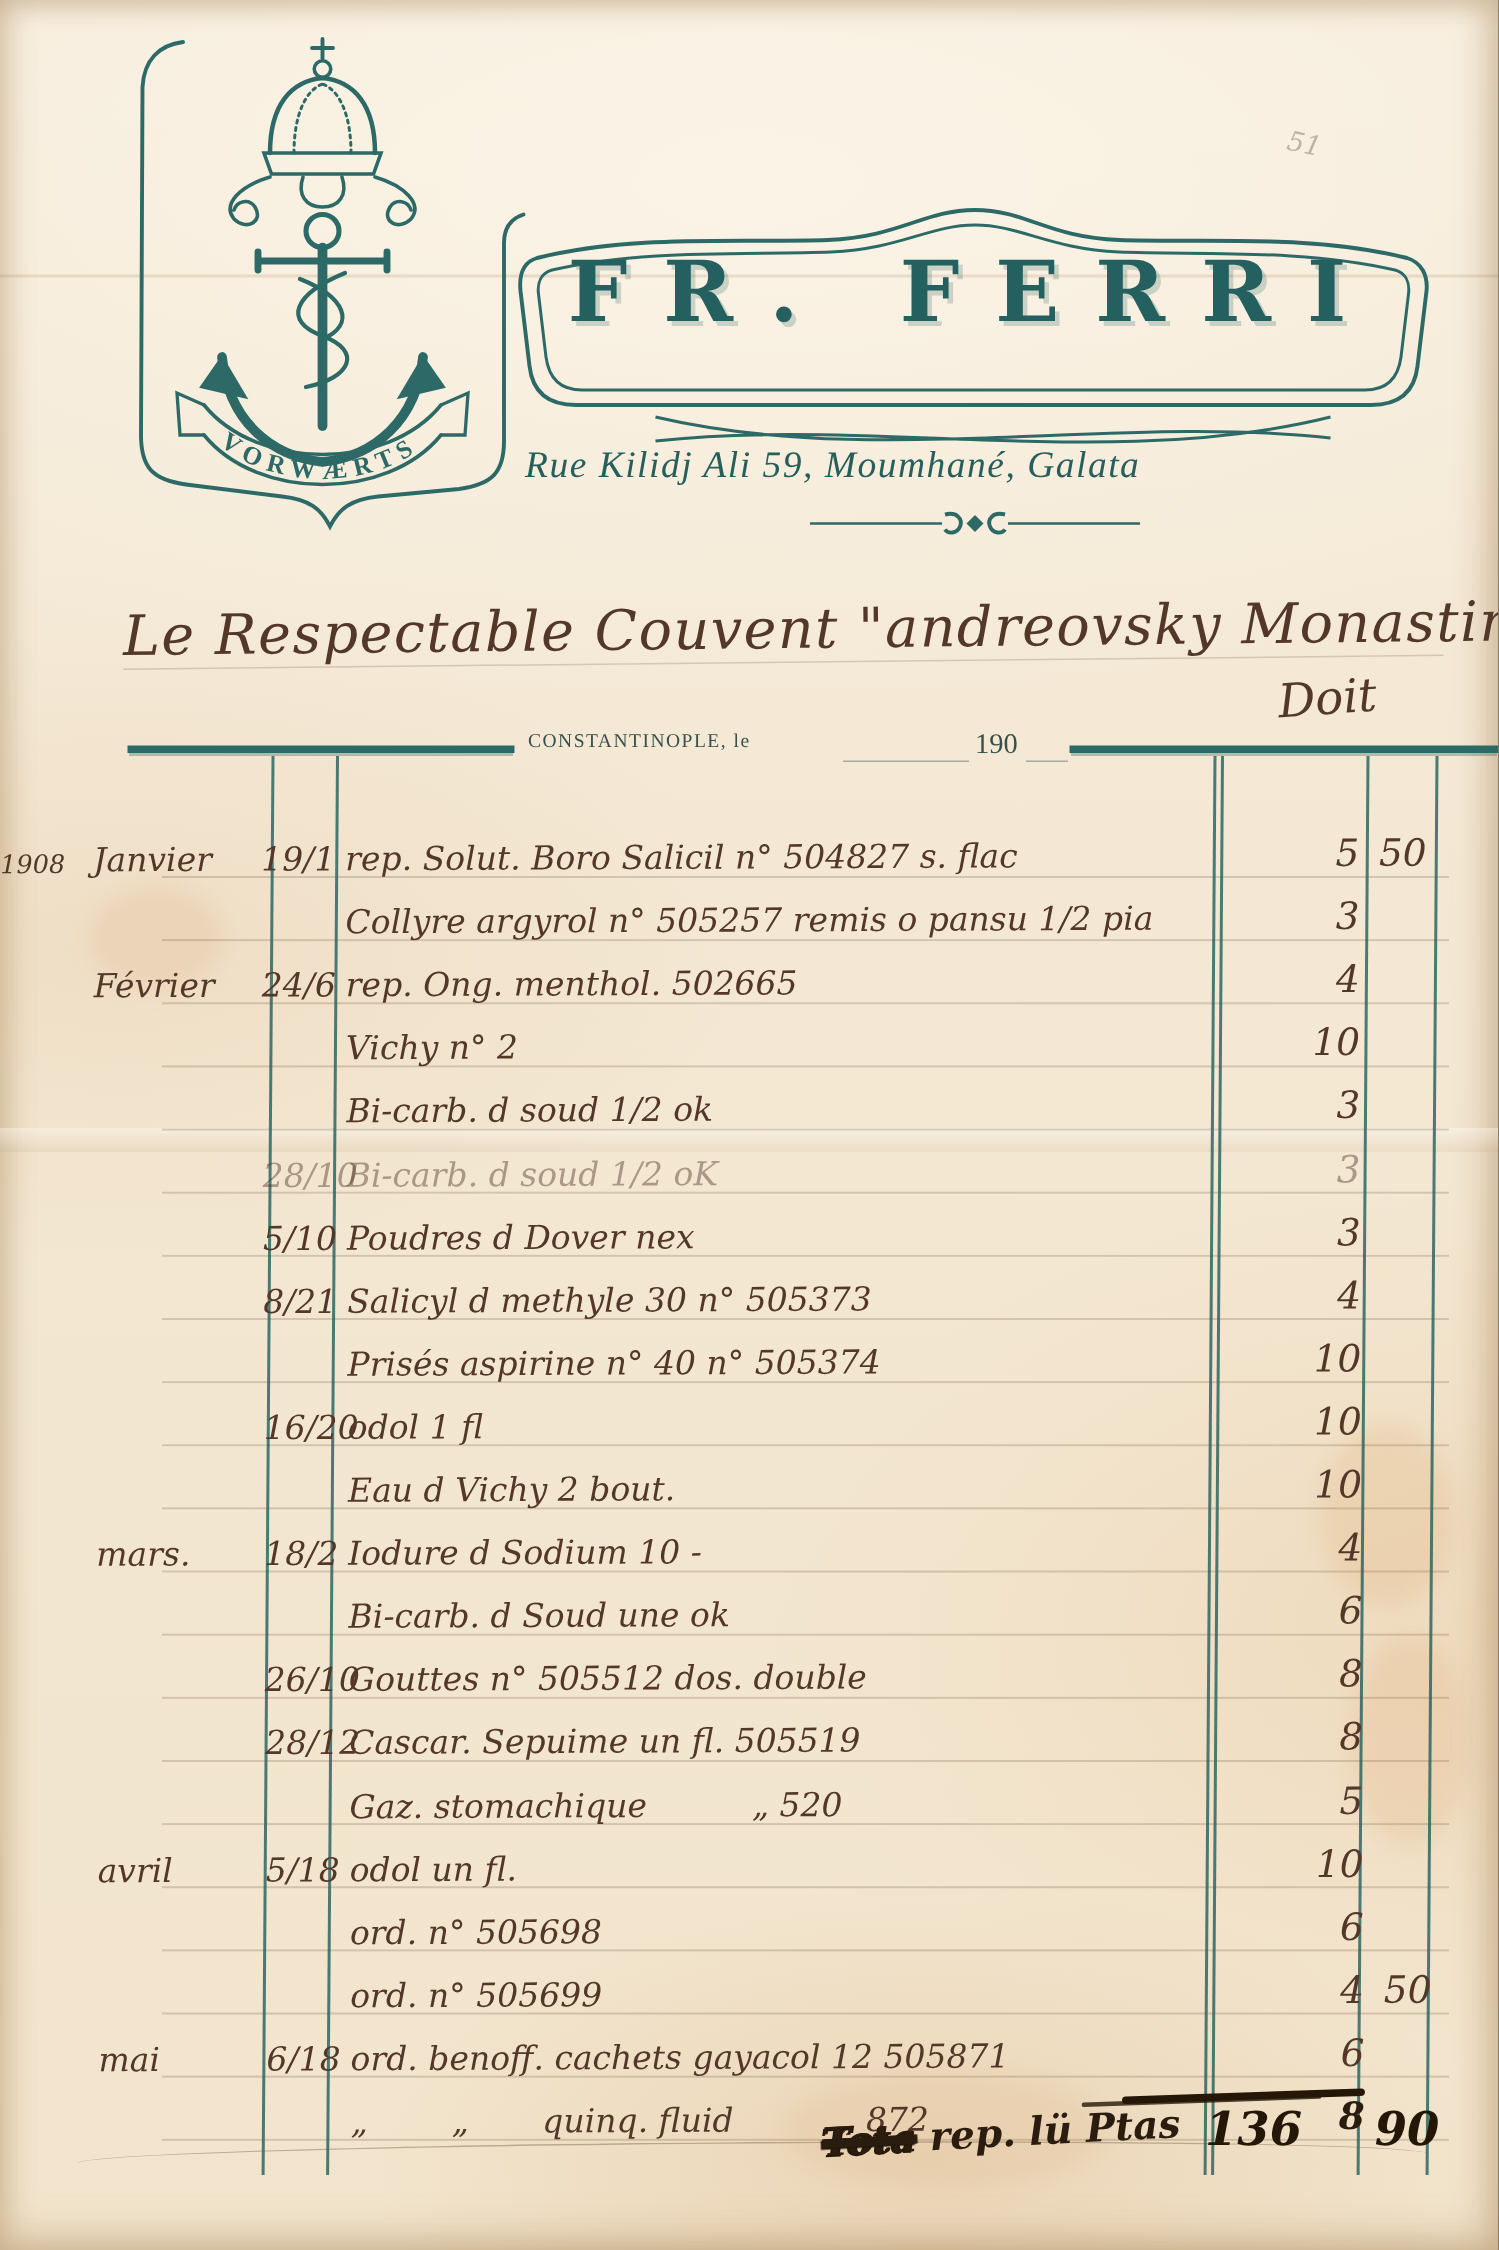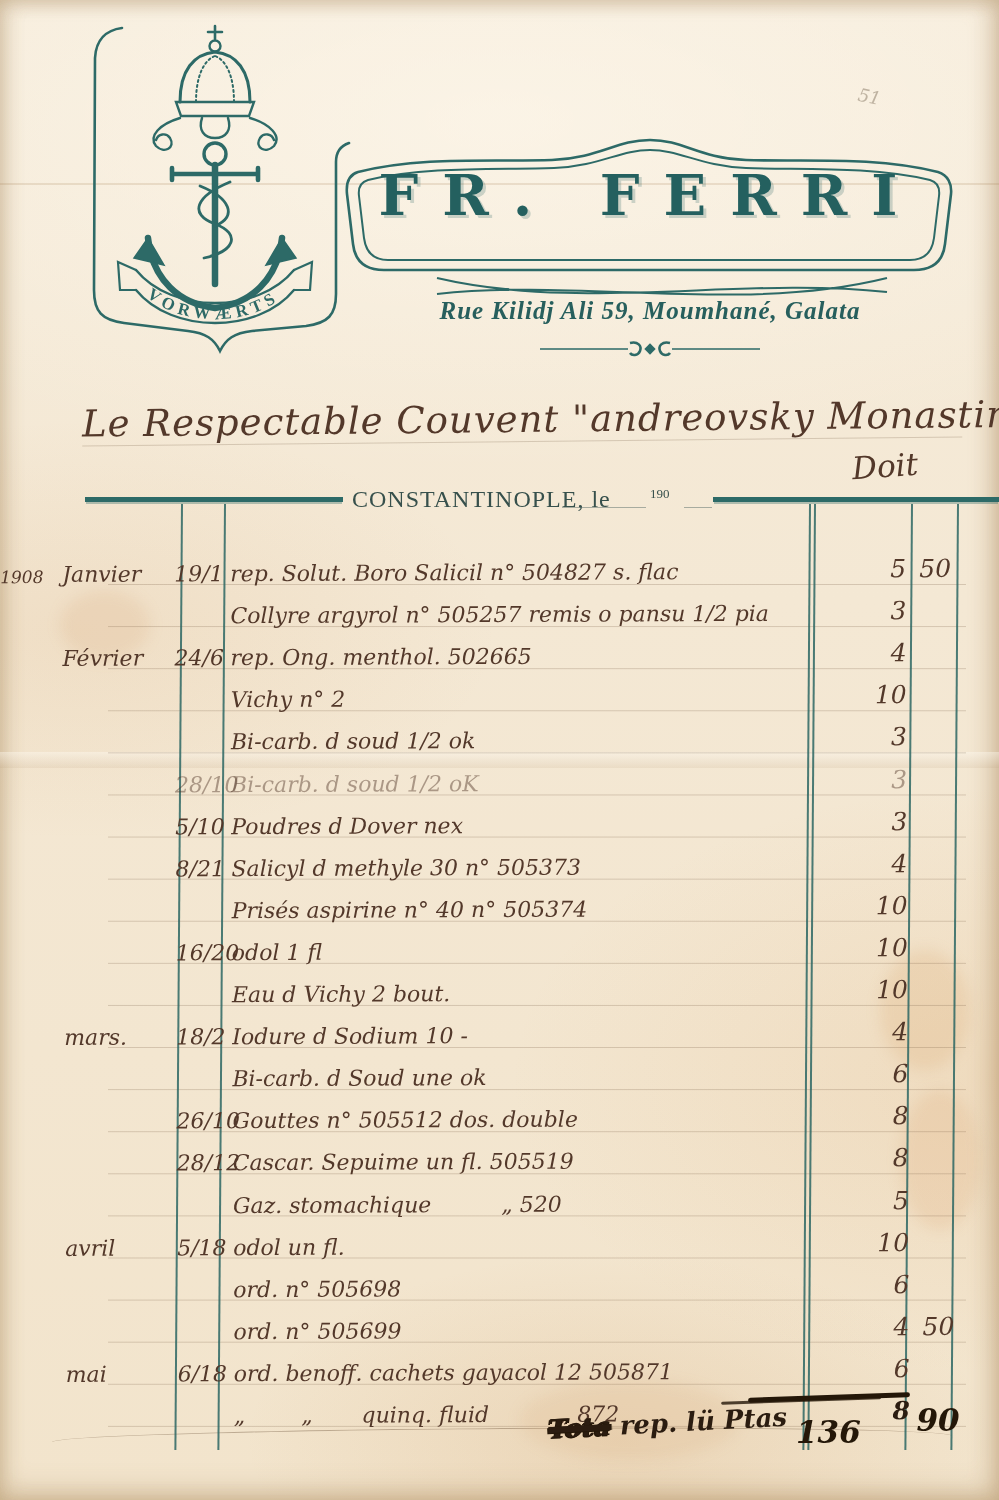--- a/index.html
+++ b/index.html
@@ -24,39 +24,39 @@
   }
   .cartouche{left:342px;top:128px;width:616px;height:168px;}
   .owner-name{
     left:352px;top:162px;width:596px;text-align:center;
     font-family:"DejaVu Serif", serif;font-weight:bold;
     font-size:56px;letter-spacing:24px;color:#24605f;
     text-shadow:3px 3px 0 rgba(36,96,95,.22);
     white-space:nowrap;
   }
   .address{
-    left:350px;top:297px;width:600px;text-align:center;
-    font-family:"Liberation Serif", serif;font-style:italic;font-weight:bold;
+    left:350px;top:297px;width:600px;text-align:left;
+    font-family:"Liberation Serif", serif;font-style:italic;font-weight:normal;
     font-size:25px;color:#275f5d;letter-spacing:1px;
   }
   .ornament{left:540px;top:338px;}
   .pencil-note{left:858px;top:86px;font-size:18px;color:rgba(120,105,85,.45);font-style:italic;transform:rotate(12deg);}
   
   .hand{font-family:"DejaVu Serif", serif;font-style:italic;color:#53382a;}
   .intro-line{
     left:82px;top:398px;width:880px;font-size:37px;letter-spacing:1px;
     transform:rotate(-.6deg);white-space:nowrap;
     border-bottom:1px solid rgba(120,95,70,.25);
   }
   .doit{left:852px;top:448px;font-size:31px;transform:rotate(-4deg);}
   
   .rule-thick{height:5px;background:#2d6a67;box-shadow:0 3px 0 -1px rgba(45,106,103,.35);}
-  .dateline-city{left:352px;top:486px;font-family:"Liberation Serif",serif;font-size:24px;letter-spacing:1px;color:#37504c;}
+  .dateline-city{left:352px;top:486px;font-family:"Liberation Serif",serif;font-size:13px;letter-spacing:1px;color:#37504c;}
   .date-fill{border-bottom:1px solid rgba(90,110,105,.5);height:1px;}
-  .dateline-year{left:650px;top:486px;font-family:"Liberation Serif",serif;font-size:13px;color:#37504c;}
+  .dateline-year{left:650px;top:486px;font-family:"Liberation Serif",serif;font-size:19px;color:#37504c;}
   
   .ruled-underlay{
     left:108px;top:584px;width:858px;height:846px;
     background-image:linear-gradient(to bottom, rgba(120,95,70,.26) 0 1px, transparent 1px 42.1px);
     background-size:100% 42.1px;
   }
   .verticals{left:0;top:504px;width:999px;height:946px;transform:skewX(-.4deg);transform-origin:top left;}
   .vline{position:absolute;top:0;height:100%;width:2px;background:rgba(44,102,99,.85);}
   .rows{left:0;top:545px;width:999px;height:900px;transform:rotate(-.25deg);}
   .lrow{position:absolute;left:0;width:999px;height:42px;}
@@ -66,21 +66,21 @@
   .c-day{left:176px;width:72px;font-size:22px;}
   .c-desc{left:232px;width:570px;font-size:22px;white-space:pre;}
   .c-amt{left:800px;width:108px;text-align:right;font-size:25px;}
   .c-cents{left:914px;width:46px;text-align:center;font-size:25px;}
   .faded span{opacity:.45;}
   .struck .c-amt{color:#2b1c10;font-weight:bold;}
   .strike-line{left:748px;top:1395px;width:162px;height:5px;background:#241708;border-radius:3px;transform:rotate(-2deg);box-shadow:-28px 2px 0 -1px rgba(36,23,8,.8);}
   .total-row{left:0;top:1402px;width:999px;height:46px;}
   .total-note{left:548px;top:6px;font-size:26px;color:#2b1c10;font-weight:bold;transform:rotate(-3deg);position:absolute;}
   .total-note .scribble{text-decoration:line-through;text-decoration-thickness:6px;text-shadow:1px 0 0 #241708,-1px 1px 0 #241708;}
-  .total-amt{left:796px;top:0;width:112px;text-align:left;font-size:31px;font-weight:bold;color:#241708;position:absolute;margin-top:12px;}
+  .total-amt{left:756px;top:0;width:112px;text-align:right;font-size:31px;font-weight:bold;color:#241708;position:absolute;}
   .total-cents{left:912px;top:0;width:52px;text-align:center;font-size:31px;font-weight:bold;color:#241708;position:absolute;}
   
   .crease-h{left:0;width:100%;height:2px;background:rgba(160,120,80,.18);}
   .crease-band{left:0;top:752px;width:100%;height:16px;background:linear-gradient(180deg,rgba(255,252,245,.4),rgba(170,140,105,.12));}
   .crease-curve{left:52px;top:1428px;width:900px;height:26px;border-top:1px solid rgba(110,85,60,.40);border-radius:100% / 22px;transform:rotate(-.4deg);}
   .blot{position:absolute;border-radius:50%;filter:blur(7px);pointer-events:none;}
 </style>
 </head>
 <body>
 

